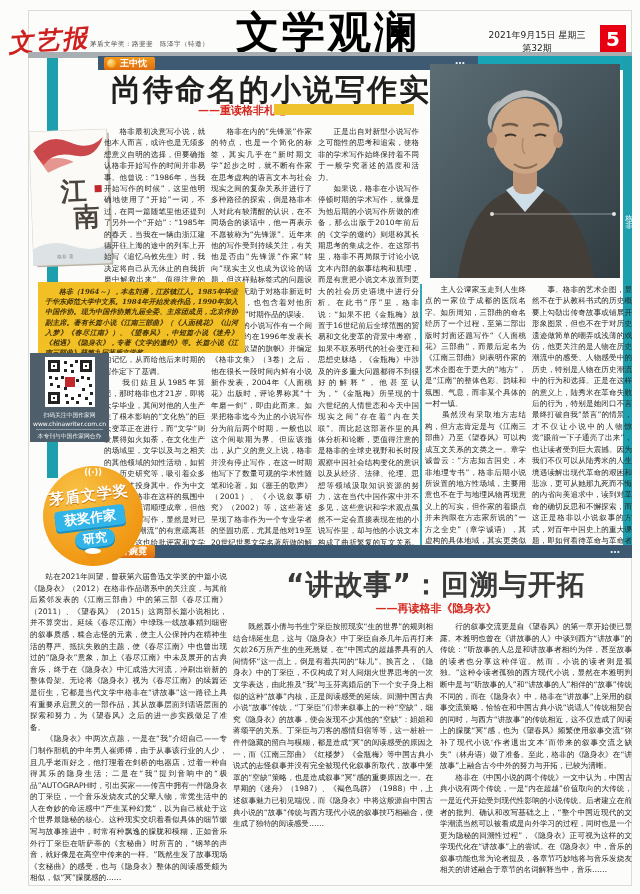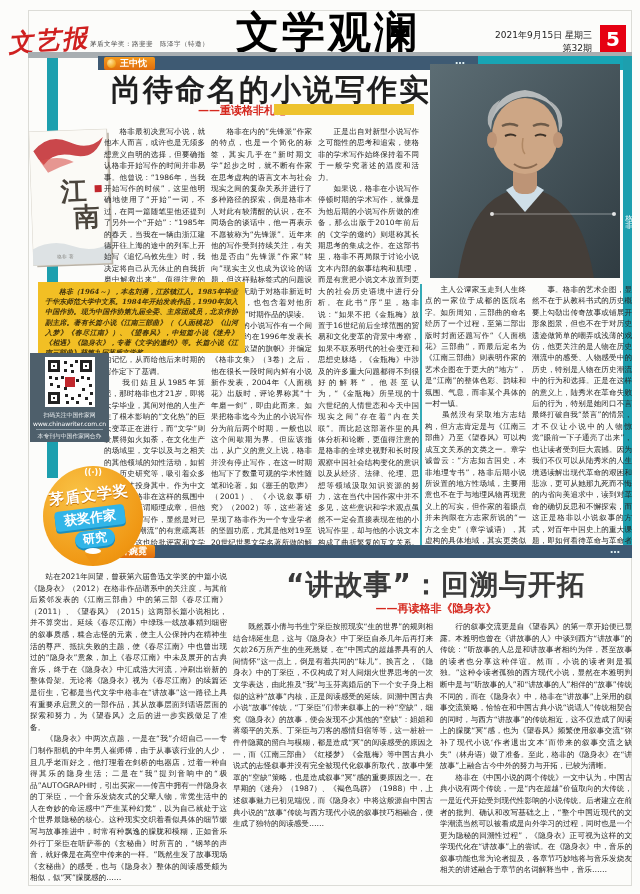--- a/index.html
+++ b/index.html
@@ -6,21 +6,21 @@
   #page{position:relative;width:640px;height:894px;background:#fcfcfa;overflow:hidden;
         font-family:"DejaVu Sans","Liberation Sans",sans-serif;}
   .abs{position:absolute;}
   .frame{background:#dcdcd7;}
   
   .logo{font-family:"DejaVu Serif","Liberation Serif",serif;font-style:italic;font-weight:bold;
         color:#cf2020;font-size:25px;letter-spacing:2px;transform:rotate(-4deg);}
   .editors{font-size:6.5px;color:#4a4a4a;letter-spacing:.5px;}
   .section-title{font-family:"DejaVu Serif","Liberation Serif",serif;font-weight:900;color:#000000;
         font-size:43px;letter-spacing:3px;white-space:nowrap;}
-  .dateline{font-size:9px;color:#222;text-align:right;line-height:13px;}
+  .dateline{font-size:9px;color:#222;text-align:center;line-height:13px;}
   .pagenum{background:#e60012;color:#fff;font-weight:bold;font-size:20px;text-align:center;line-height:28px;}
   .grayrule{background:#a8aeb1;}
   
   .bar-slate{background:#3e5a73;}
   .bar-teal{background:#18a4b4;}
   .band-teal{background:#1d9fae;}
   .bar-dots{color:#dff0f2;font-size:10px;font-weight:bold;letter-spacing:1px;}
   .authortag{background:linear-gradient(#f59a1e,#e06c0c);border-radius:2px;color:#fff;font-weight:bold;
         font-size:9px;line-height:13px;padding:0 8px 0 16px;white-space:nowrap;}
   .authortag .doticon{position:absolute;left:3px;top:2.5px;width:9px;height:9px;border-radius:50%;

